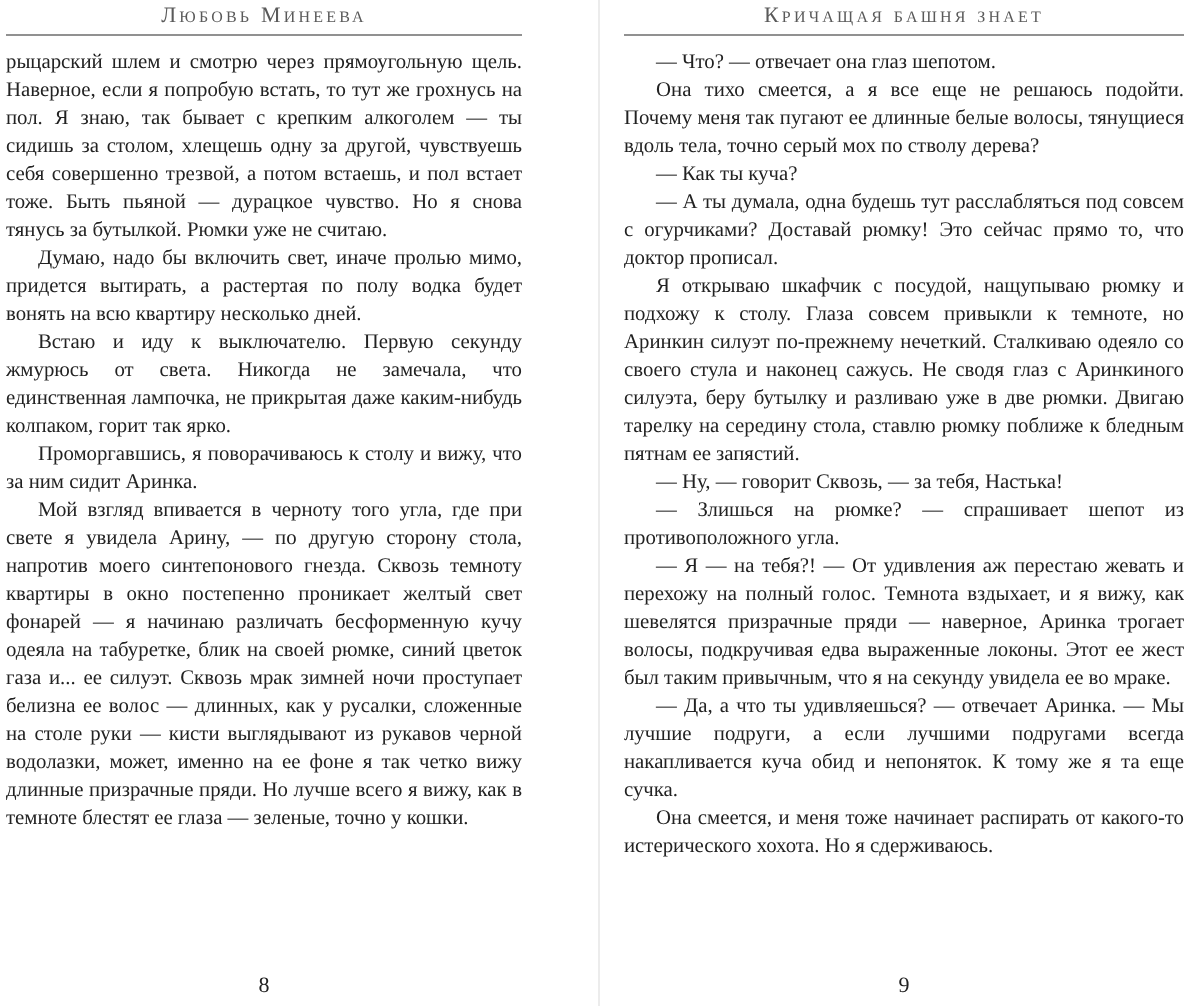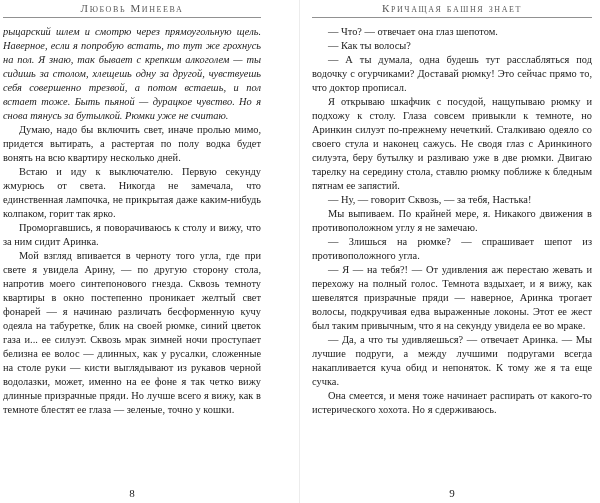--- a/index.html
+++ b/index.html
@@ -40,21 +40,21 @@
   .body-text{
     margin-top:7px;
     font-size:10.4px;
     line-height:14px;
     color:var(--c-body);
     text-align:justify;
     max-height:458px;
     overflow:hidden;
   }
   .para{margin:0;text-indent:16px;}
-  .para.noindent{text-indent:0;font-style:italic;}
+  .para.noindent{text-indent:0;}
   .page-number{
     position:absolute;
     bottom:4px;left:0;right:0;
     text-align:center;
     font-size:11px;
     color:var(--c-body);
   }
 </style>
 </head>
 <body>
@@ -74,26 +74,26 @@
     <div class="page-number">8</div>
   </div>
 
   <div class="divider"></div>
 
   <div class="page right">
     <div class="running-head">Кричащая башня знает</div>
     <hr class="head-rule">
     <div class="body-text">
         <p class="para">— Что? — отвечает она глаз шепотом.</p>
-        <p class="para">— Как ты волосы?</p>
-        <p class="para">— А ты думала, одна будешь тут расслабляться под водочку с огурчиками? Доставай рюмку! Это сейчас прямо то, что доктор прописал.</p>
+        <p class="para">Она тихо смеется, а я все еще не решаюсь подойти. Почему меня так пугают ее длинные белые волосы, тянущиеся вдоль тела, точно серый мох по стволу дерева?</p>
+        <p class="para">— Как ты куча?</p>
+        <p class="para">— А ты думала, одна будешь тут расслабляться под совсем с огурчиками? Доставай рюмку! Это сейчас прямо то, что доктор прописал.</p>
         <p class="para">Я открываю шкафчик с посудой, нащупываю рюмку и подхожу к столу. Глаза совсем привыкли к темноте, но Аринкин силуэт по-прежнему нечеткий. Сталкиваю одеяло со своего стула и наконец сажусь. Не сводя глаз с Аринкиного силуэта, беру бутылку и разливаю уже в две рюмки. Двигаю тарелку на середину стола, ставлю рюмку поближе к бледным пятнам ее запястий.</p>
         <p class="para">— Ну, — говорит Сквозь, — за тебя, Настька!</p>
-        <p class="para">Мы выпиваем. По крайней мере, я. Никакого движения в противоположном углу я не замечаю.</p>
         <p class="para">— Злишься на рюмке? — спрашивает шепот из противоположного угла.</p>
         <p class="para">— Я — на тебя?! — От удивления аж перестаю жевать и перехожу на полный голос. Темнота вздыхает, и я вижу, как шевелятся призрачные пряди — наверное, Аринка трогает волосы, подкручивая едва выраженные локоны. Этот ее жест был таким привычным, что я на секунду увидела ее во мраке.</p>
-        <p class="para">— Да, а что ты удивляешься? — отвечает Аринка. — Мы лучшие подруги, а между лучшими подругами всегда накапливается куча обид и непоняток. К тому же я та еще сучка.</p>
+        <p class="para">— Да, а что ты удивляешься? — отвечает Аринка. — Мы лучшие подруги, а если лучшими подругами всегда накапливается куча обид и непоняток. К тому же я та еще сучка.</p>
         <p class="para">Она смеется, и меня тоже начинает распирать от какого-то истерического хохота. Но я сдерживаюсь.</p>
       </div>
     <div class="page-number">9</div>
   </div>
 
 </div>
 
 </body></html>

